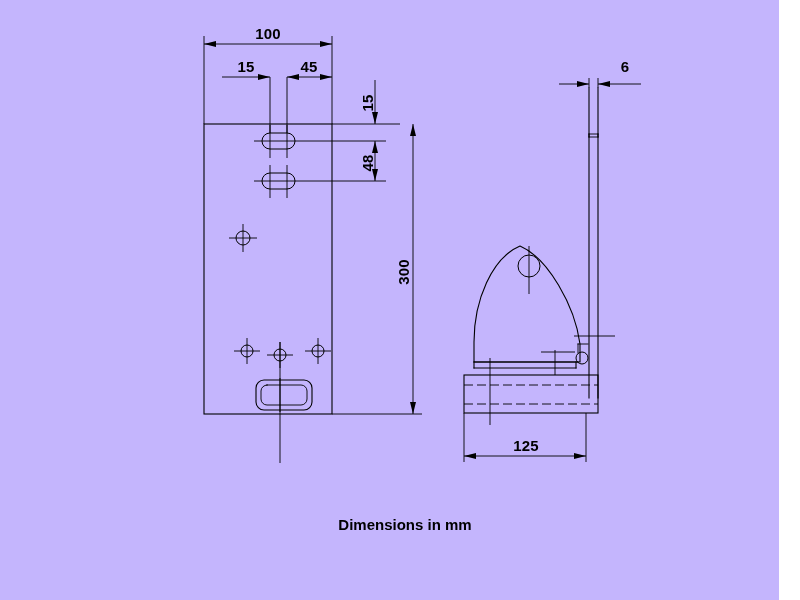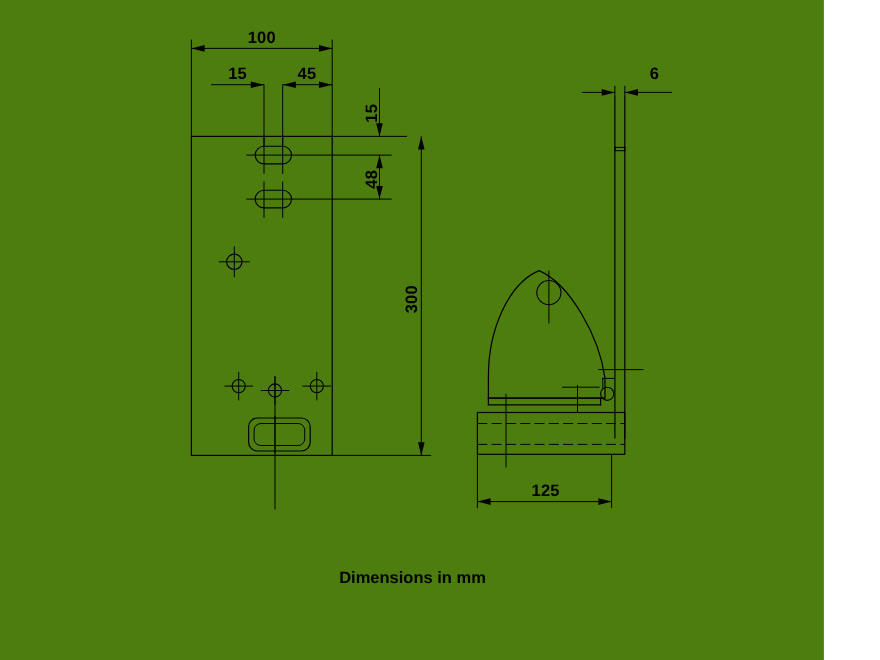--- a/index.html
+++ b/index.html
@@ -10,21 +10,22 @@
   body {
     width: 800px;
     height: 600px;
     font-family: "Liberation Sans", sans-serif;
     overflow: hidden;
   }
   #drawing-root {
     position: relative;
     width: 749px;
     height: 600px;
-    background: #4d7c0f;
+    background: #c4b5fd;
+    padding-left: 30px;
   }
   svg.drawing {
     display: block;
     width: 800px;
     height: 600px;
   }
   .outline {
     fill: none;
     stroke: #000000;
     stroke-width: 1.1;

